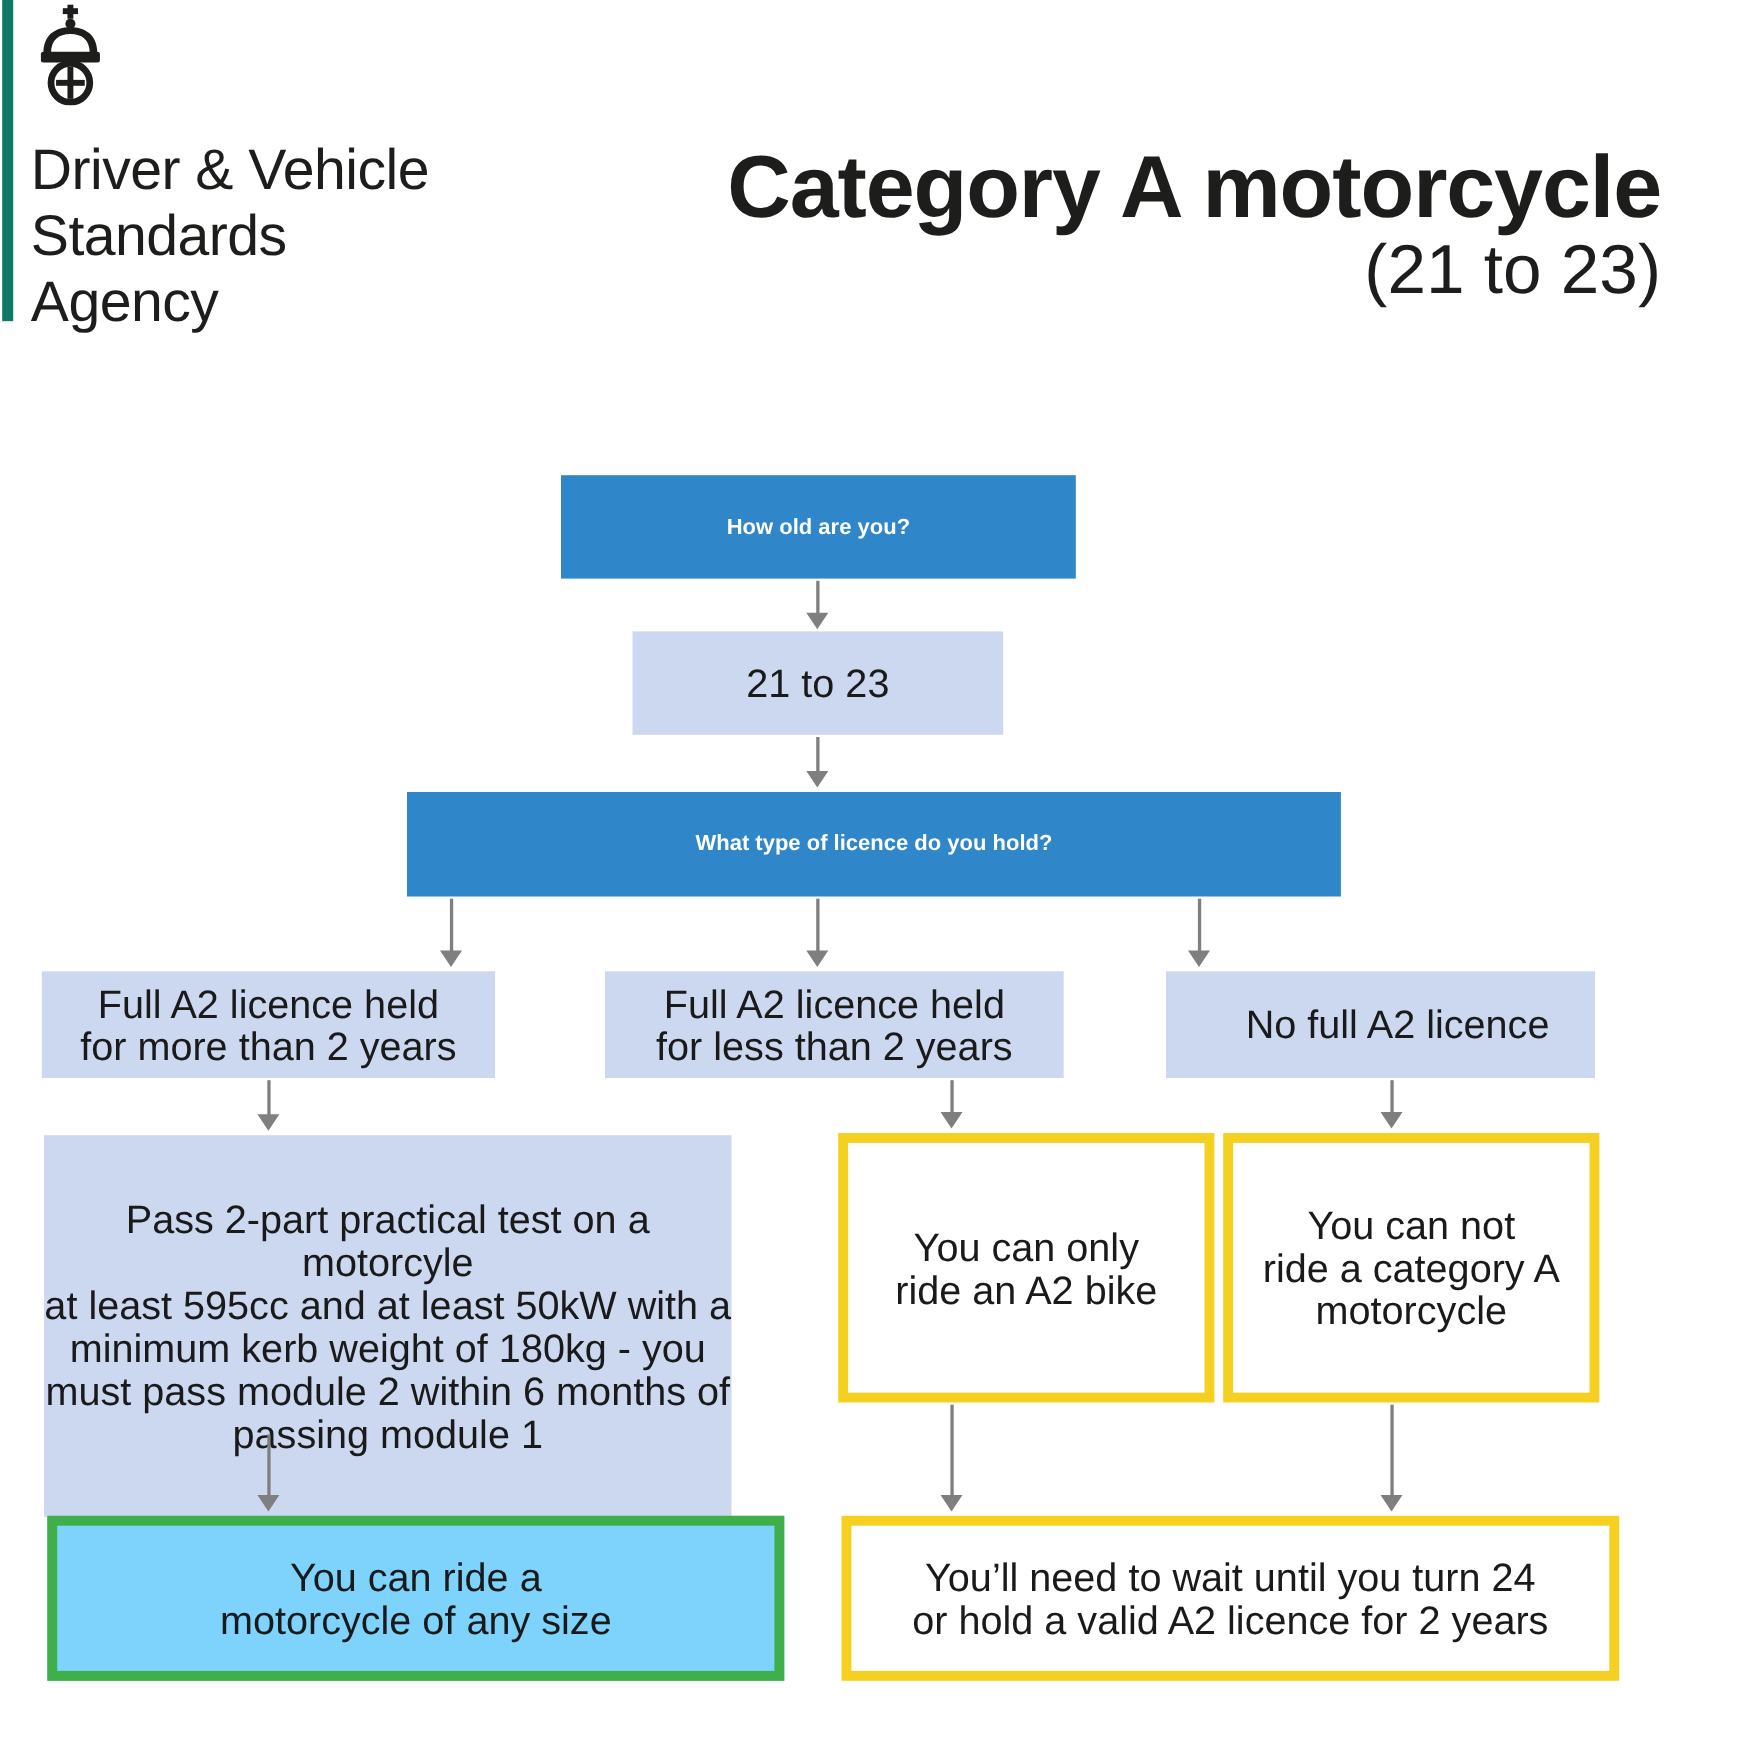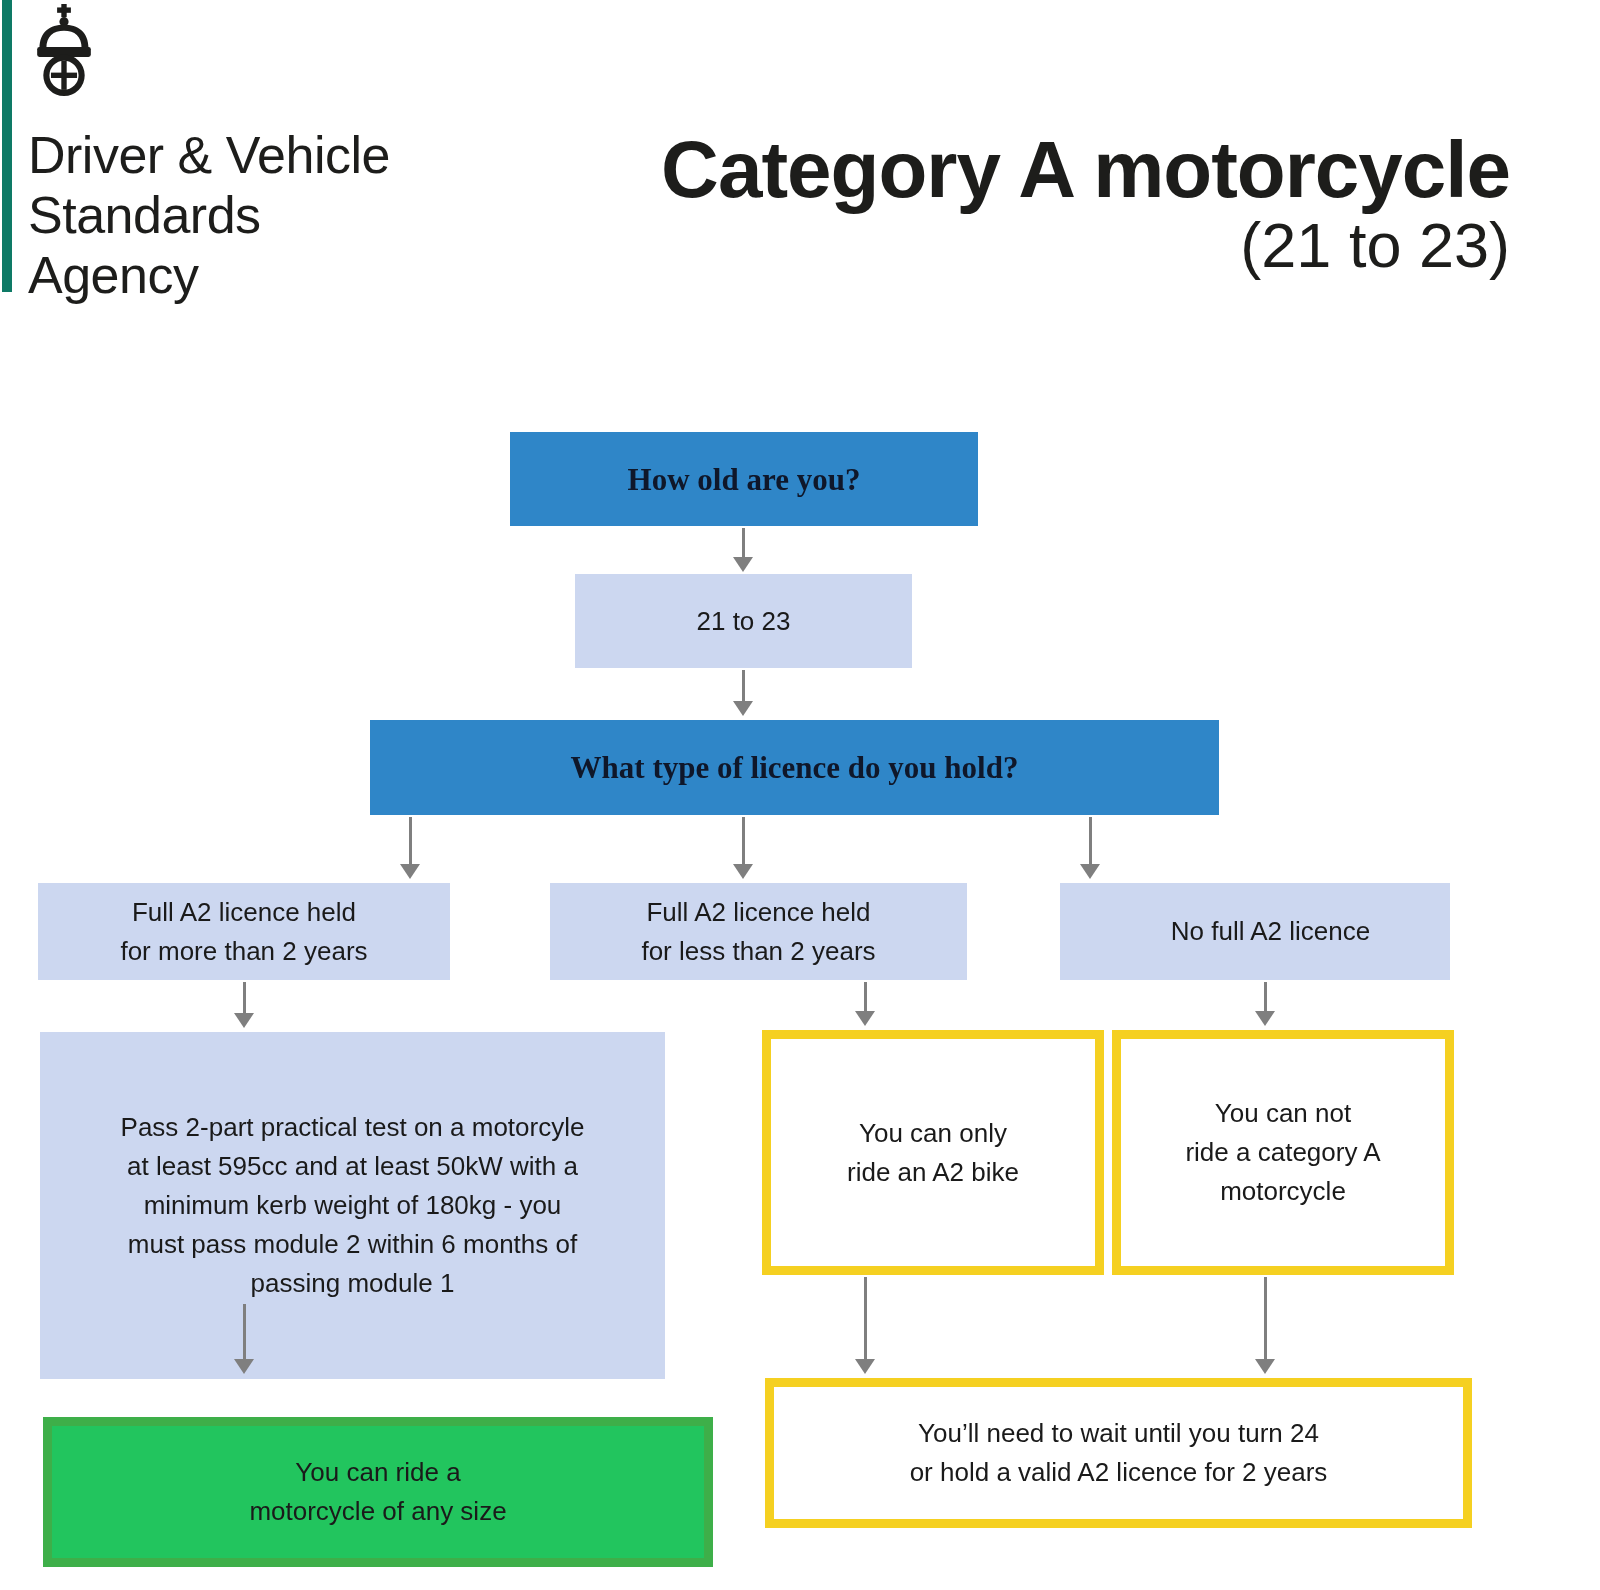--- a/index.html
+++ b/index.html
@@ -19,26 +19,26 @@
   .brand-bar{position:absolute;left:2px;top:0;width:10px;height:292px;background:var(--teal);}
   .crest{position:absolute;left:25px;top:4px;}
   .brand-name{position:absolute;left:28px;top:98px;font-size:52px;line-height:60px;
     color:var(--ink);letter-spacing:-0.5px;white-space:pre-line;margin-top:27px;}
   .title-block{position:absolute;right:90px;top:128px;text-align:right;color:var(--ink);}
   .page-title{font-size:80px;line-height:84px;font-weight:bold;letter-spacing:-1px;}
   .page-subtitle{font-size:63px;line-height:54px;font-weight:normal;margin-top:6px;}
 
   
   .box{position:absolute;display:flex;align-items:center;justify-content:center;
-    text-align:center;font-size:26px;line-height:39px;color:#1a1a1a;
+    text-align:center;font-size:36px;line-height:39px;color:#1a1a1a;
     white-space:pre-line;box-sizing:border-box;}
-  .q{background:var(--q-blue);color:#0f172a;font-weight:bold;font-size:31px;font-family:Liberation Serif, serif;}
+  .q{background:var(--q-blue);color:#ffffff;font-weight:bold;font-size:20px;}
   .ans{background:var(--ans-blue);}
   .outline-yellow{background:#ffffff;border:9px solid var(--warn-yellow);}
-  .outline-green{background:#22c55e;border:9px solid var(--ok-green);margin-top:39px;}
+  .outline-green{background:#7dd3fc;border:9px solid var(--ok-green);}
 
   #q1{left:510px;top:432px;width:468px;height:94px;}
   #a1{left:575px;top:574px;width:337px;height:94px;}
   #q2{left:370px;top:720px;width:849px;height:95px;}
   #b1{left:38px;top:883px;width:412px;height:97px;}
   #b2{left:550px;top:883px;width:417px;height:97px;}
   #b3{left:1060px;top:883px;width:390px;height:97px;padding-left:31px;}
   #big{left:40px;top:1032px;width:625px;height:347px;}
   #y1{left:762px;top:1030px;width:342px;height:245px;}
   #y2{left:1112px;top:1030px;width:342px;height:245px;}

